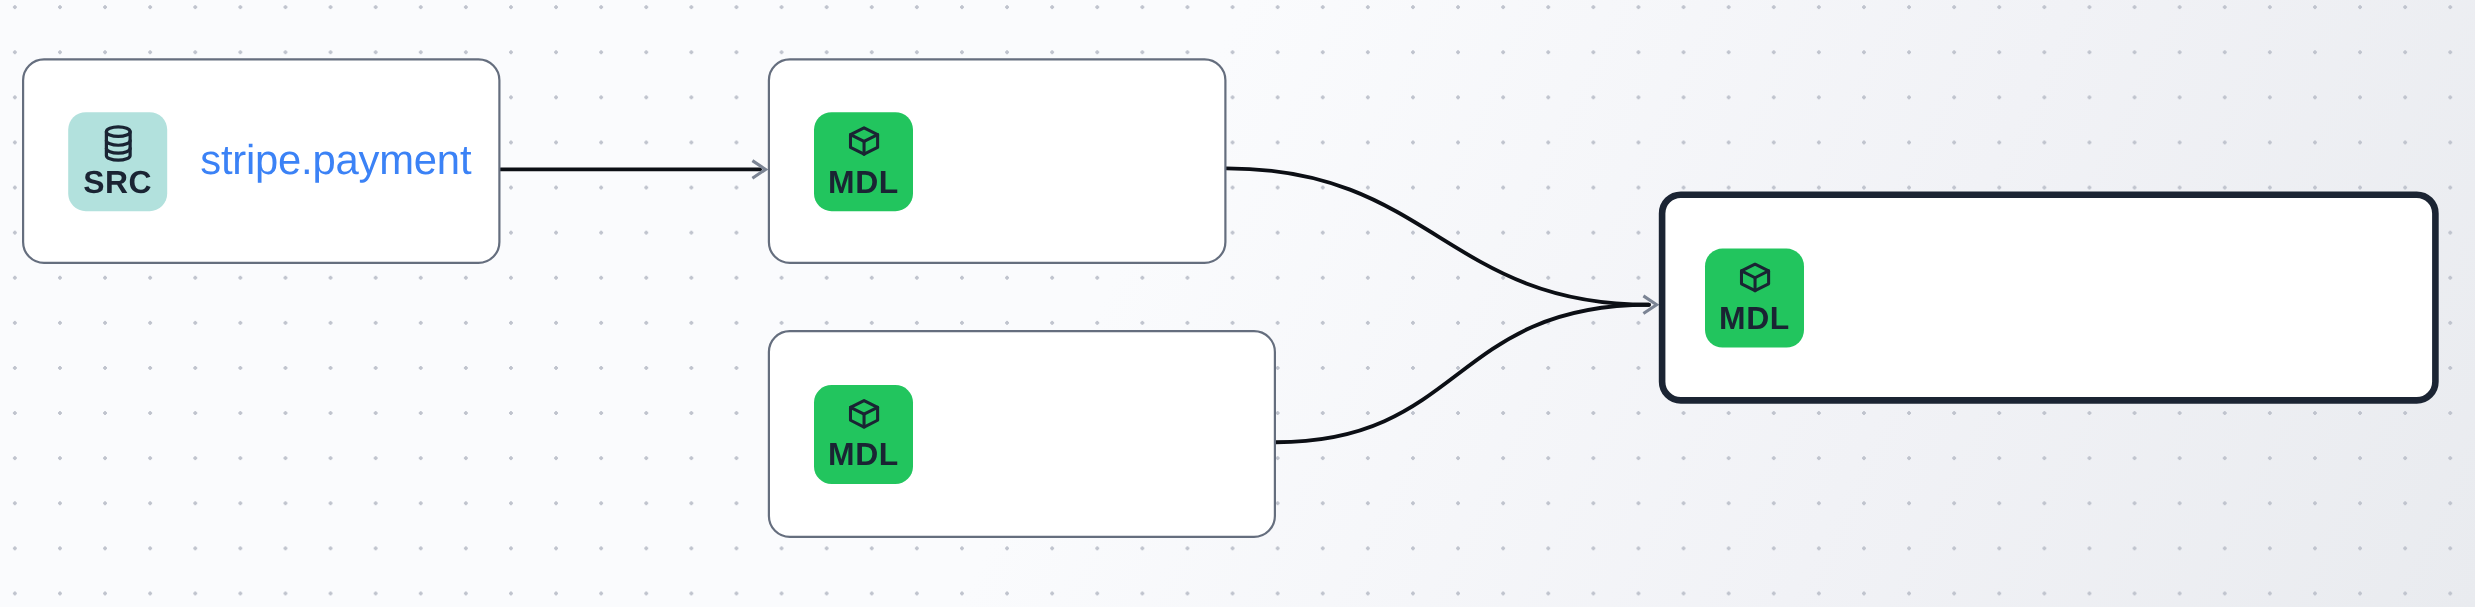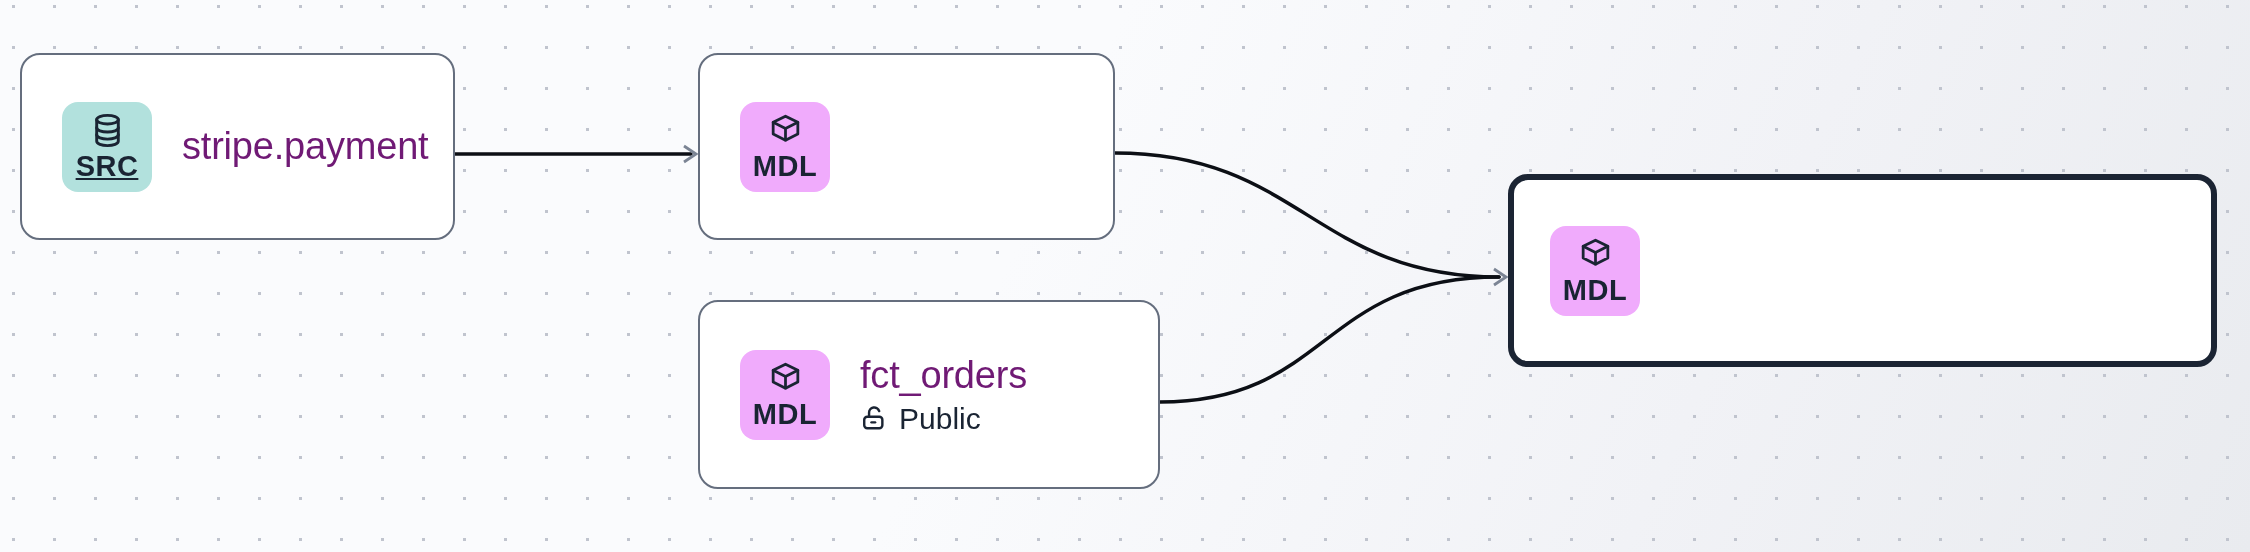--- a/index.html
+++ b/index.html
@@ -27,27 +27,27 @@
   .node.selected{border:6px solid #1b2433;padding-left:36px;}
   .node-1{left:20px;top:53px;width:435px;height:187px;}
   .node-2{left:698px;top:53px;width:417px;height:187px;}
   .node-3{left:698px;top:300px;width:462px;height:189px;}
   .node-4{left:1508px;top:174px;width:709px;height:193px;}
   .badge{
     width:90px;height:90px;border-radius:16px;flex:0 0 auto;
     display:flex;flex-direction:column;align-items:center;justify-content:center;
     gap:3px;color:#1a2433;
   }
-  .badge-src{background:#b2e1dd;text-decoration:underline;}
-  .badge-mdl{background:#f0abfc;}
+  .badge-src{background:#b2e1dd;}
+  .badge-mdl{background:#22c55e;}
   .badge-label{font-size:29px;font-weight:700;letter-spacing:.5px;line-height:1;}
   .badge svg{width:37px;height:37px;display:block;}
   .node-text{display:flex;flex-direction:column;gap:4px;min-width:0;}
   .node-title{
-    font-size:38px;color:#701a75;line-height:1.15;white-space:nowrap;
+    font-size:38px;color:#3b82f6;line-height:1.15;white-space:nowrap;
     letter-spacing:-0.2px;
   }
   .access-row{display:flex;align-items:center;gap:10px;color:#1a2433;}
   .access-row svg{width:29px;height:29px;display:block;}
   .access-label{font-size:30px;line-height:1.1;}
 </style>
 </head>
 <body>
 
 <div class="canvas">
@@ -88,31 +88,20 @@
 
   <div class="node node-3">
     <div class="badge badge-mdl">
       <svg viewBox="0 0 24 24" fill="none" stroke="#1a2433" stroke-width="1.8" stroke-linecap="round" stroke-linejoin="round">
         <path d="M12 2.7 20 6.7 V14.3 L12 18.3 4 14.3 V6.7 Z"></path>
         <path d="M4 6.7 L12 10.7 L20 6.7"></path>
         <path d="M12 10.7 V18.3"></path>
       </svg>
       <span class="badge-label">MDL</span>
     </div>
-    <div class="node-text">
-      <div class="node-title">fct_orders</div>
-      <div class="access-row">
-        <svg viewBox="0 0 24 24" fill="none" stroke="#1a2433" stroke-width="2" stroke-linecap="round" stroke-linejoin="round">
-          <rect x="3.5" y="10.5" width="15" height="9.5" rx="2.5"></rect>
-          <path d="M7.5 10.5 V7.3 a4.3 4.3 0 0 1 8.4 -1.4"></path>
-          <path d="M9.5 15.2 h3"></path>
-        </svg>
-        <span class="access-label">Public</span>
-      </div>
-    </div>
   </div>
 
   <div class="node node-4 selected">
     <div class="badge badge-mdl">
       <svg viewBox="0 0 24 24" fill="none" stroke="#1a2433" stroke-width="1.8" stroke-linecap="round" stroke-linejoin="round">
         <path d="M12 2.7 20 6.7 V14.3 L12 18.3 4 14.3 V6.7 Z"></path>
         <path d="M4 6.7 L12 10.7 L20 6.7"></path>
         <path d="M12 10.7 V18.3"></path>
       </svg>
       <span class="badge-label">MDL</span>

